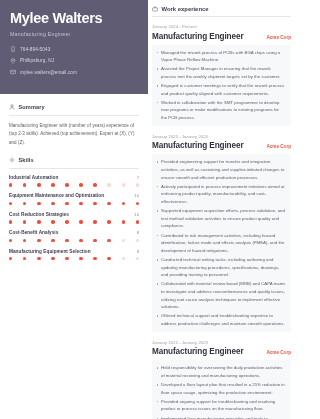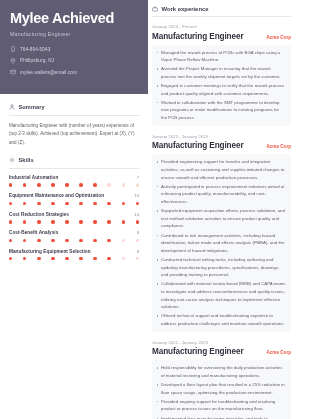--- a/index.html
+++ b/index.html
@@ -209,21 +209,21 @@
   }
 </style>
 </head>
 <body>
 
 <div class="page">
 
   <aside class="sidebar">
 
     <div class="id-card">
-      <div class="full-name">Mylee Achieved</div>
+      <div class="full-name">Mylee Walters</div>
       <div class="job-sub">Manufacturing Engineer</div>
       <div id="contact-list">
           <div class="contact-row">
             <span class="contact-ic">
               <svg width="6" height="6" viewBox="0 0 16 16" fill="none" stroke="currentColor" stroke-width="1.4">
                 <rect x="4.5" y="1.5" width="7" height="13" rx="1.5"></rect>
                 <path d="M7 12.6h2"></path>
               </svg>
             </span>
             <span class="contact-tx">764-894-5043</span>

